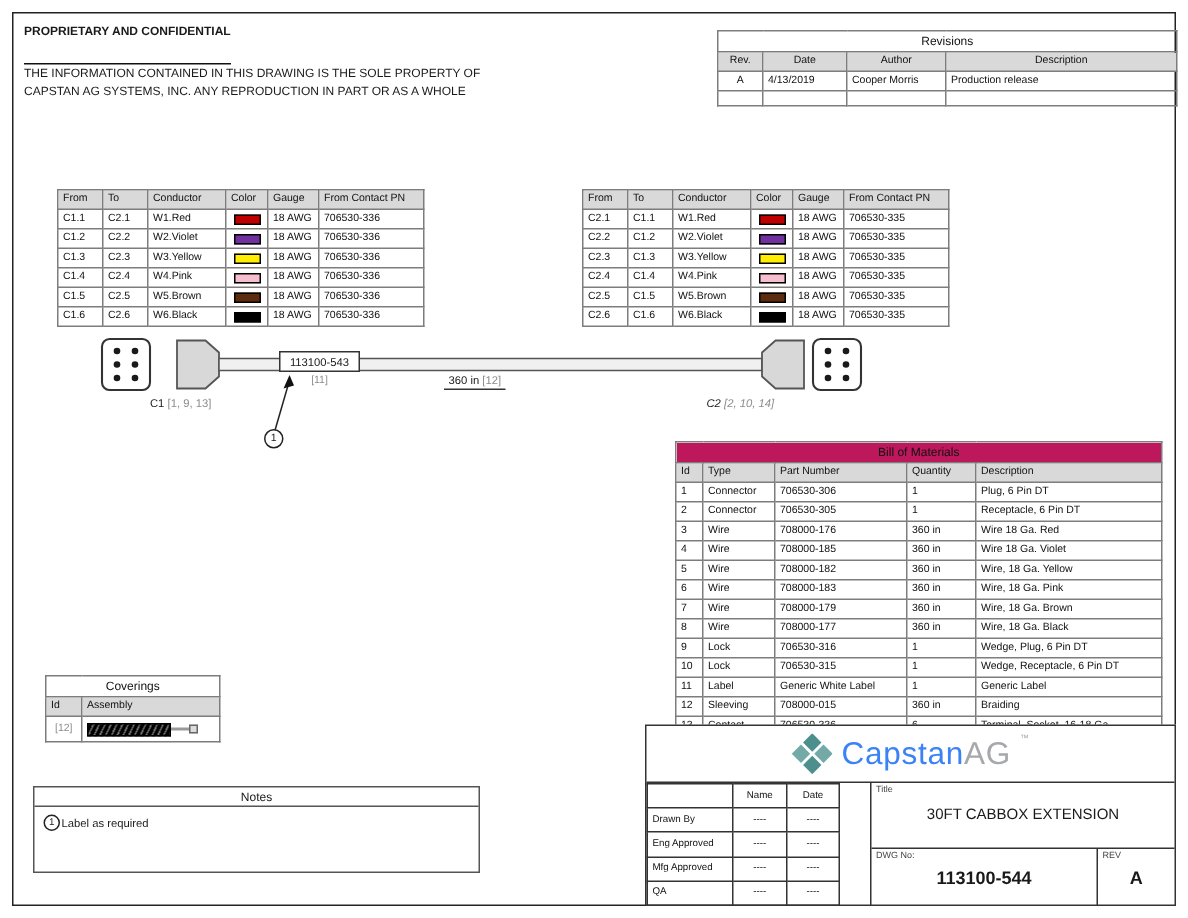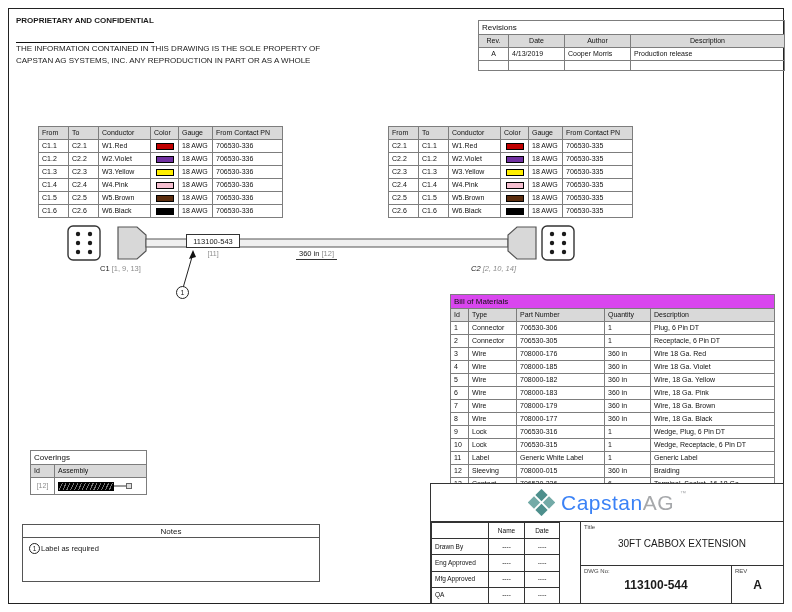--- a/index.html
+++ b/index.html
@@ -8,22 +8,22 @@
   .sheet { position:absolute; left:0; top:0; width:792px; height:612px; background:#ffffff; overflow:hidden; }
   .sheet-border { position:absolute; left:8px; top:8px; width:776px; height:596px; border:1.3px solid #222; }
   .abs { position:absolute; }
 
   
   table { border-collapse:collapse; font-size:7px; color:#111; table-layout:fixed; }
   td, th { border:1px solid #7d7d7d; padding:1px 3px; line-height:10px; font-weight:normal;
            text-align:left; vertical-align:middle; overflow:hidden; white-space:nowrap; }
   .hdr { background:#d9d9d9; }
   .c { text-align:center; }
-  .tbl-title { font-size:8px; line-height:11px;margin-left:25px; }
-  .gray { background:#d946ef; }
+  .tbl-title { text-align:center; font-size:8px; line-height:11px;margin-left:25px; }
+  .gray { background:#be185d; }
   .ref { color:#8c8c8c; }
   .empty-row td { height:10px; }
 
   
   .prop { left:16px; top:15px; width:368px; font-size:8px; line-height:1.5; }
   .prop-title { font-weight:bold; display:inline-block; border-bottom:1px solid #111; padding-bottom:15px; }
 
   .rev-table { left:478px; top:20px; }
   .wire-left { left:38px; top:126px; }
   .wire-right { left:388px; top:126px; }

